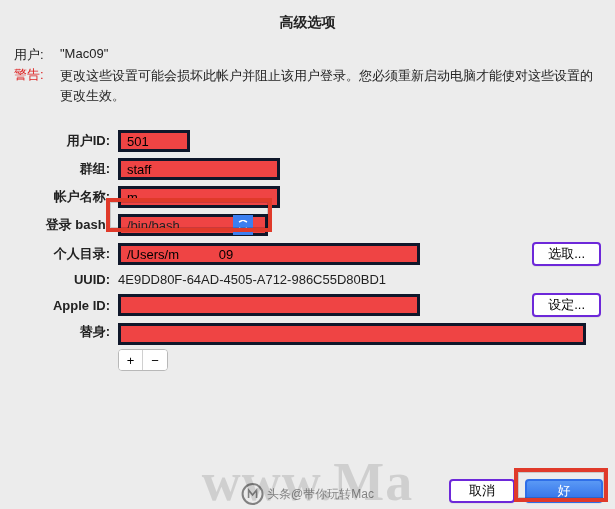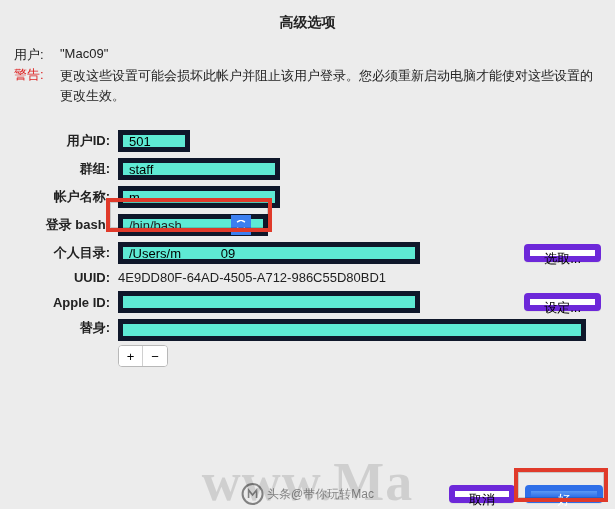--- a/index.html
+++ b/index.html
@@ -27,22 +27,22 @@
   .toprow { margin-bottom: 2px; }
   .lab { width: 46px; text-align: left; }
   .warn-label { color: #d22; }
   .warn-text { flex: 1; line-height: 1.5; }
   .form { margin-top: 14px; }
   .form-row { display: flex; align-items: center; margin-bottom: 6px; }
   .col-label { width: 104px; text-align: right; padding-right: 8px; color: #222; font-weight: bold; }
   .col-field { flex: 1; display: flex; align-items: center; gap: 8px; }
   input.text, .combo, .static, textarea.text {
     font: inherit;
-    border: 5px solid #0f172a;
-    background: #5eead4;
+    border: 3px solid #0f172a;
+    background: #ef4444;
     height: 22px;
     padding: 2px 6px;
     border-radius: 0;
   }
   input.text.short { width: 72px; }
   input.text.w1 { width: 162px; }
   input.text.w2 { width: 162px; }
   input.text.w3 { width: 162px; }
   .combo {
     width: 150px; display: inline-flex; align-items: center; justify-content: space-between;
@@ -51,25 +51,25 @@
   .combo .arrow {
     width: 20px; height: 20px;
     background: #3c7ff0;
     display: inline-flex; align-items: center; justify-content: center;
     color: #fff;
   }
   .combo .arrow svg { width: 10px; height: 10px; }
   .static { border: none; background: transparent; height: auto; padding: 0; }
   .btn {
     font: inherit;
-    height: 18px;
+    height: 24px;
     min-width: 66px;
     padding: 0 14px;
     background: #fff;
-    border: 6px solid #6d28d9;
+    border: 2px solid #6d28d9;
     border-radius: 4px;
     box-shadow: 0 1px 0 rgba(0,0,0,0.05);
   }
   .btn.default {
     background: linear-gradient(#5a99f5,#2f6fe8);
     color: #fff;
     border-color: #2f6fe8;
   }
   .aliases {
     width: 468px; height: 86px;

